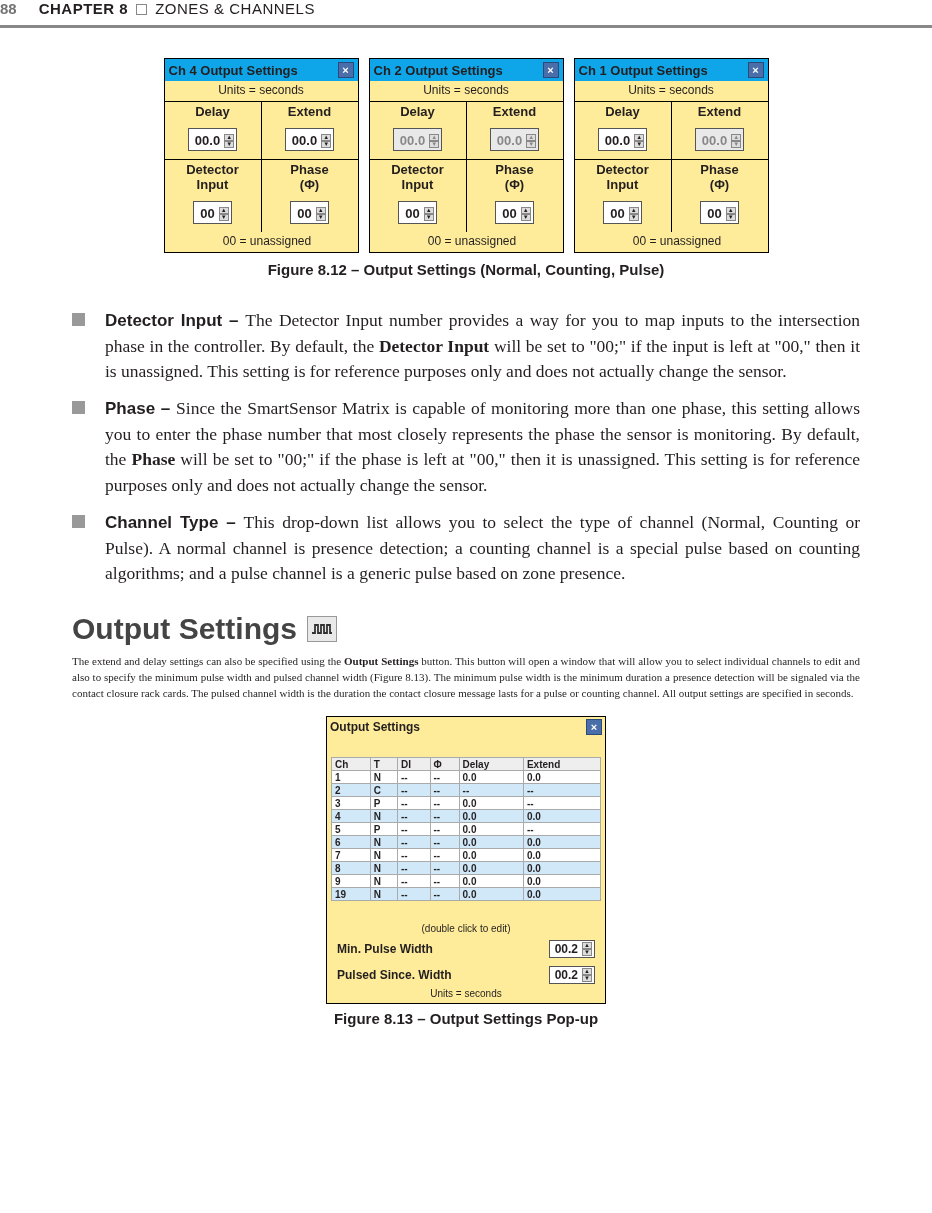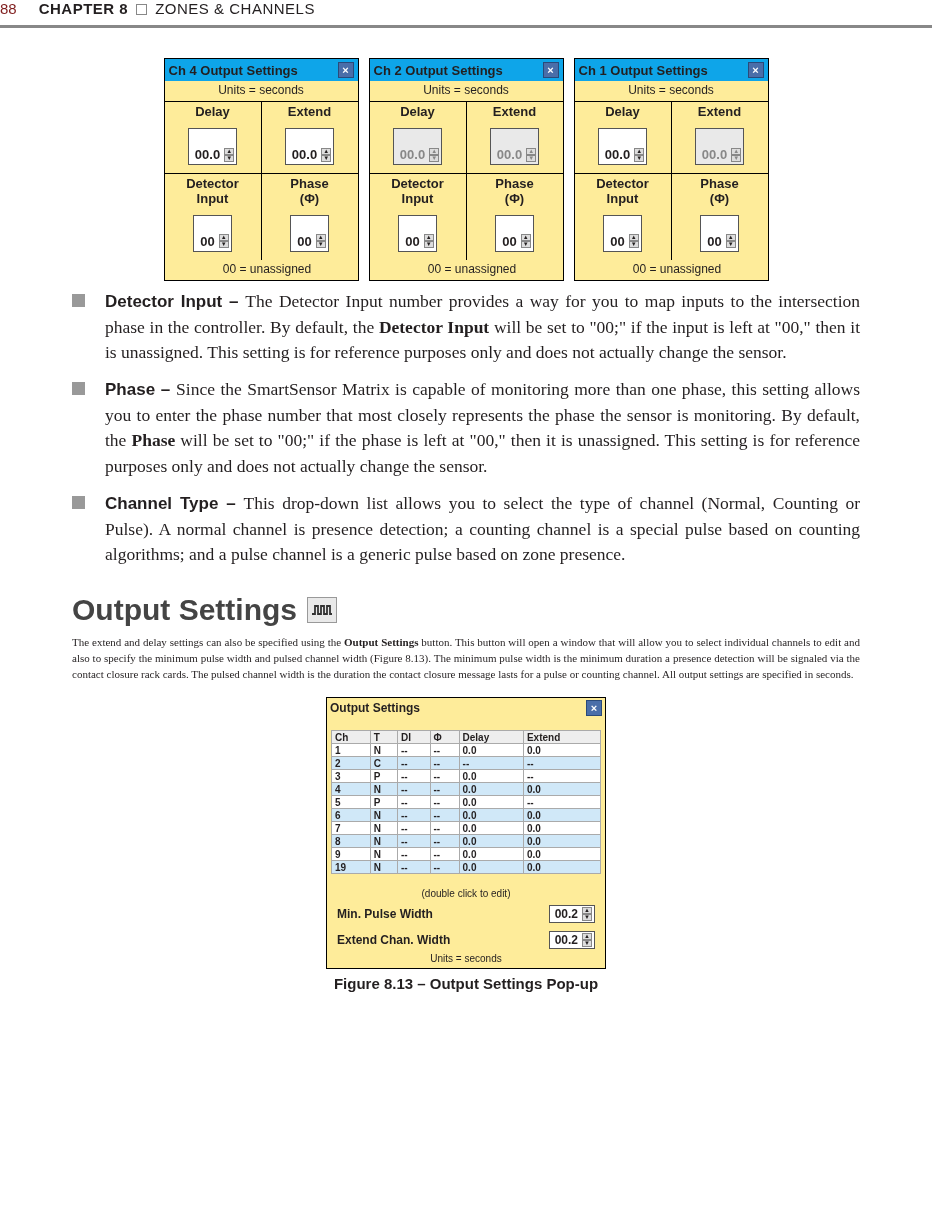--- a/index.html
+++ b/index.html
@@ -13,22 +13,22 @@
   }
   .page-header {
     display: flex;
     align-items: baseline;
     padding: 0 0 8px 0;
     border-bottom: 3px solid #888;
     font-family: 'Arial Narrow', Arial, sans-serif;
   }
   .page-num {
     font-size: 15px;
-    font-weight: 400;
-    color: #7f1d1d;
+    font-weight: 700;
+    color: #737373;
     margin-right: 22px;
   }
   .chapter-strong {
     font-weight: 700;
     font-size: 15px;
     letter-spacing: 0.5px;
     font-stretch: condensed;
   }
   .chapter-box {
     display: inline-block;
@@ -101,24 +101,24 @@
     line-height: 1.1;
   }
   .sb-valwrap {
     display: flex;
     justify-content: center;
     padding: 6px 0 8px 0;
     background: #feec9a;
   }
   .sb-spinner {
     display: flex;
-    align-items: center;
+    align-items: flex-end;
     background: #fff;
     border: 1px solid #555;
-    padding: 18px 2px 2px 6px;
+    padding: 4px 2px 2px 6px;
     font-weight: 700;
     font-size: 13px;
   }
   .sb-spinner.disabled {
     background: #e9e9e9;
     color: #888;
   }
   .spin-btns {
     display: flex;
     flex-direction: column;
@@ -210,21 +210,21 @@
   .fig2-title {
     display: flex;
     justify-content: space-between;
     align-items: center;
     padding: 2px 3px;
     font-weight: 700;
     font-size: 12px;
   }
   .tbl {
     width: calc(100% - 8px);
-    margin: 12px 4px;
+    margin: 20px 4px;
     border-collapse: collapse;
     background: #0ea5e9;
     font-size: 10px;
   }
   .tbl th, .tbl td {
     border: 1px solid #aaa;
     padding: 0 3px;
     text-align: left;
     font-weight: 700;
     height: 13px;
@@ -447,20 +447,21 @@
                   <span>▲</span>
                   <span>▼</span>
                 </span>
           </div>
         </div>
       </div>
     </div>
     <div class="sb-foot">00 = unassigned</div>
   </div>
     </div>
+  <div class="fig-caption">Figure 8.12 – Output Settings (Normal, Counting, Pulse)</div>
 
   <ul class="bullets" id="bullet-list">
       <li>
     <span class="sq-bullet"></span>
     <div class="li-body">
       <span class="term">Detector Input – </span><span>The Detector Input number provides a way for you to map inputs to the intersection phase in the controller. By default, the </span><span class="bodystrong">Detector Input</span><span> will be set to "00;" if the input is left at "00," then it is unassigned. This setting is for reference purposes only and does not actually change the sensor.</span>
     </div>
       </li>
       <li>
     <span class="sq-bullet"></span>
@@ -594,21 +595,21 @@
         <span>Min. Pulse Width</span>
         <span class="fig2-spin">
           <span>00.2</span>
           <span class="spin-btns">
               <span>▲</span>
               <span>▼</span>
             </span>
         </span>
       </div>
       <div class="fig2-row">
-        <span>Extend Chan. Width</span>
+        <span>Pulsed Since. Width</span>
         <span class="fig2-spin">
           <span>00.2</span>
           <span class="spin-btns">
               <span>▲</span>
               <span>▼</span>
             </span>
         </span>
       </div>
       <div class="fig2-units">Units = seconds</div>
     </div>

